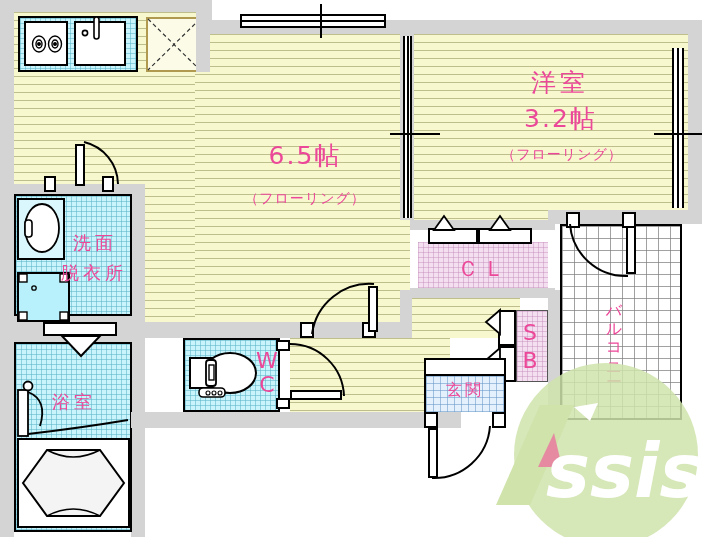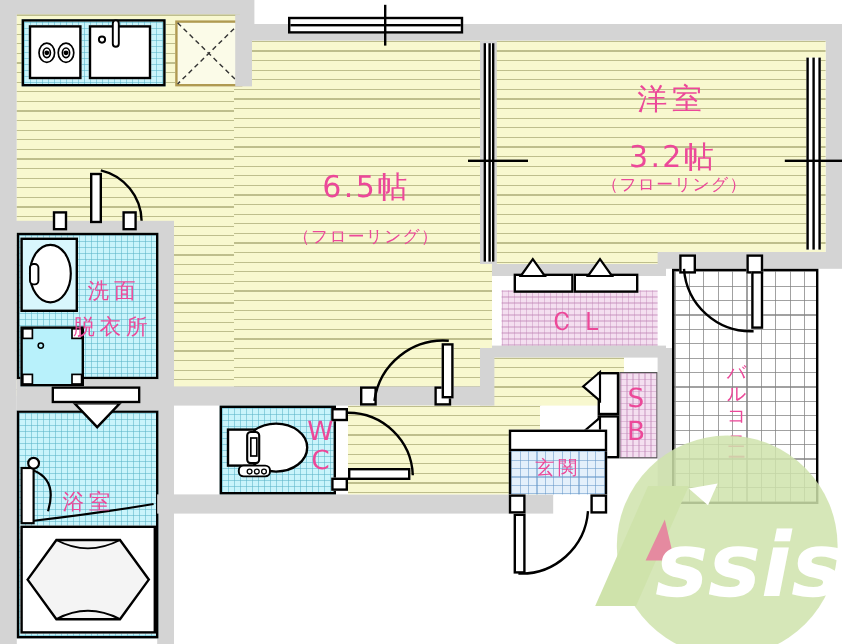--- a/index.html
+++ b/index.html
@@ -272,35 +272,35 @@
   <div class="olab lbl-mid" style="left:205px;top:141px;width:200px;">
     <span>6.5帖</span>
   </div>
   <div class="olab lbl-sml" style="left:195px;top:190px;width:220px;">
     <span>（フローリング）</span>
   </div>
 
   <div class="olab lbl-big" style="left:470px;top:68px;width:180px;">
     <span>洋室</span>
   </div>
-  <div class="olab lbl-mid" style="left:468px;top:116px;width:185px;">
+  <div class="olab lbl-mid" style="left:468px;top:104px;width:185px;">
     <span>3.2帖</span>
   </div>
   <div class="olab lbl-sml" style="left:462px;top:146px;width:200px;">
     <span>（フローリング）</span>
   </div>
 
   <div class="olab lbl-rm" style="left:52px;top:232px;width:86px;">
     <span>洗面</span>
   </div>
   <div class="olab lbl-rm" style="left:44px;top:262px;width:100px;">
     <span>脱衣所</span>
   </div>
 
-  <div class="olab lbl-rm" style="left:26px;top:408px;width:96px;">
+  <div class="olab lbl-rm" style="left:26px;top:391px;width:96px;">
     <span>浴室</span>
   </div>
 
   <div class="olab lbl-wc" style="left:252px;top:350px;width:30px;">
     <span>W</span>
   </div>
   <div class="olab lbl-wc" style="left:252px;top:374px;width:30px;">
     <span>C</span>
   </div>
 

